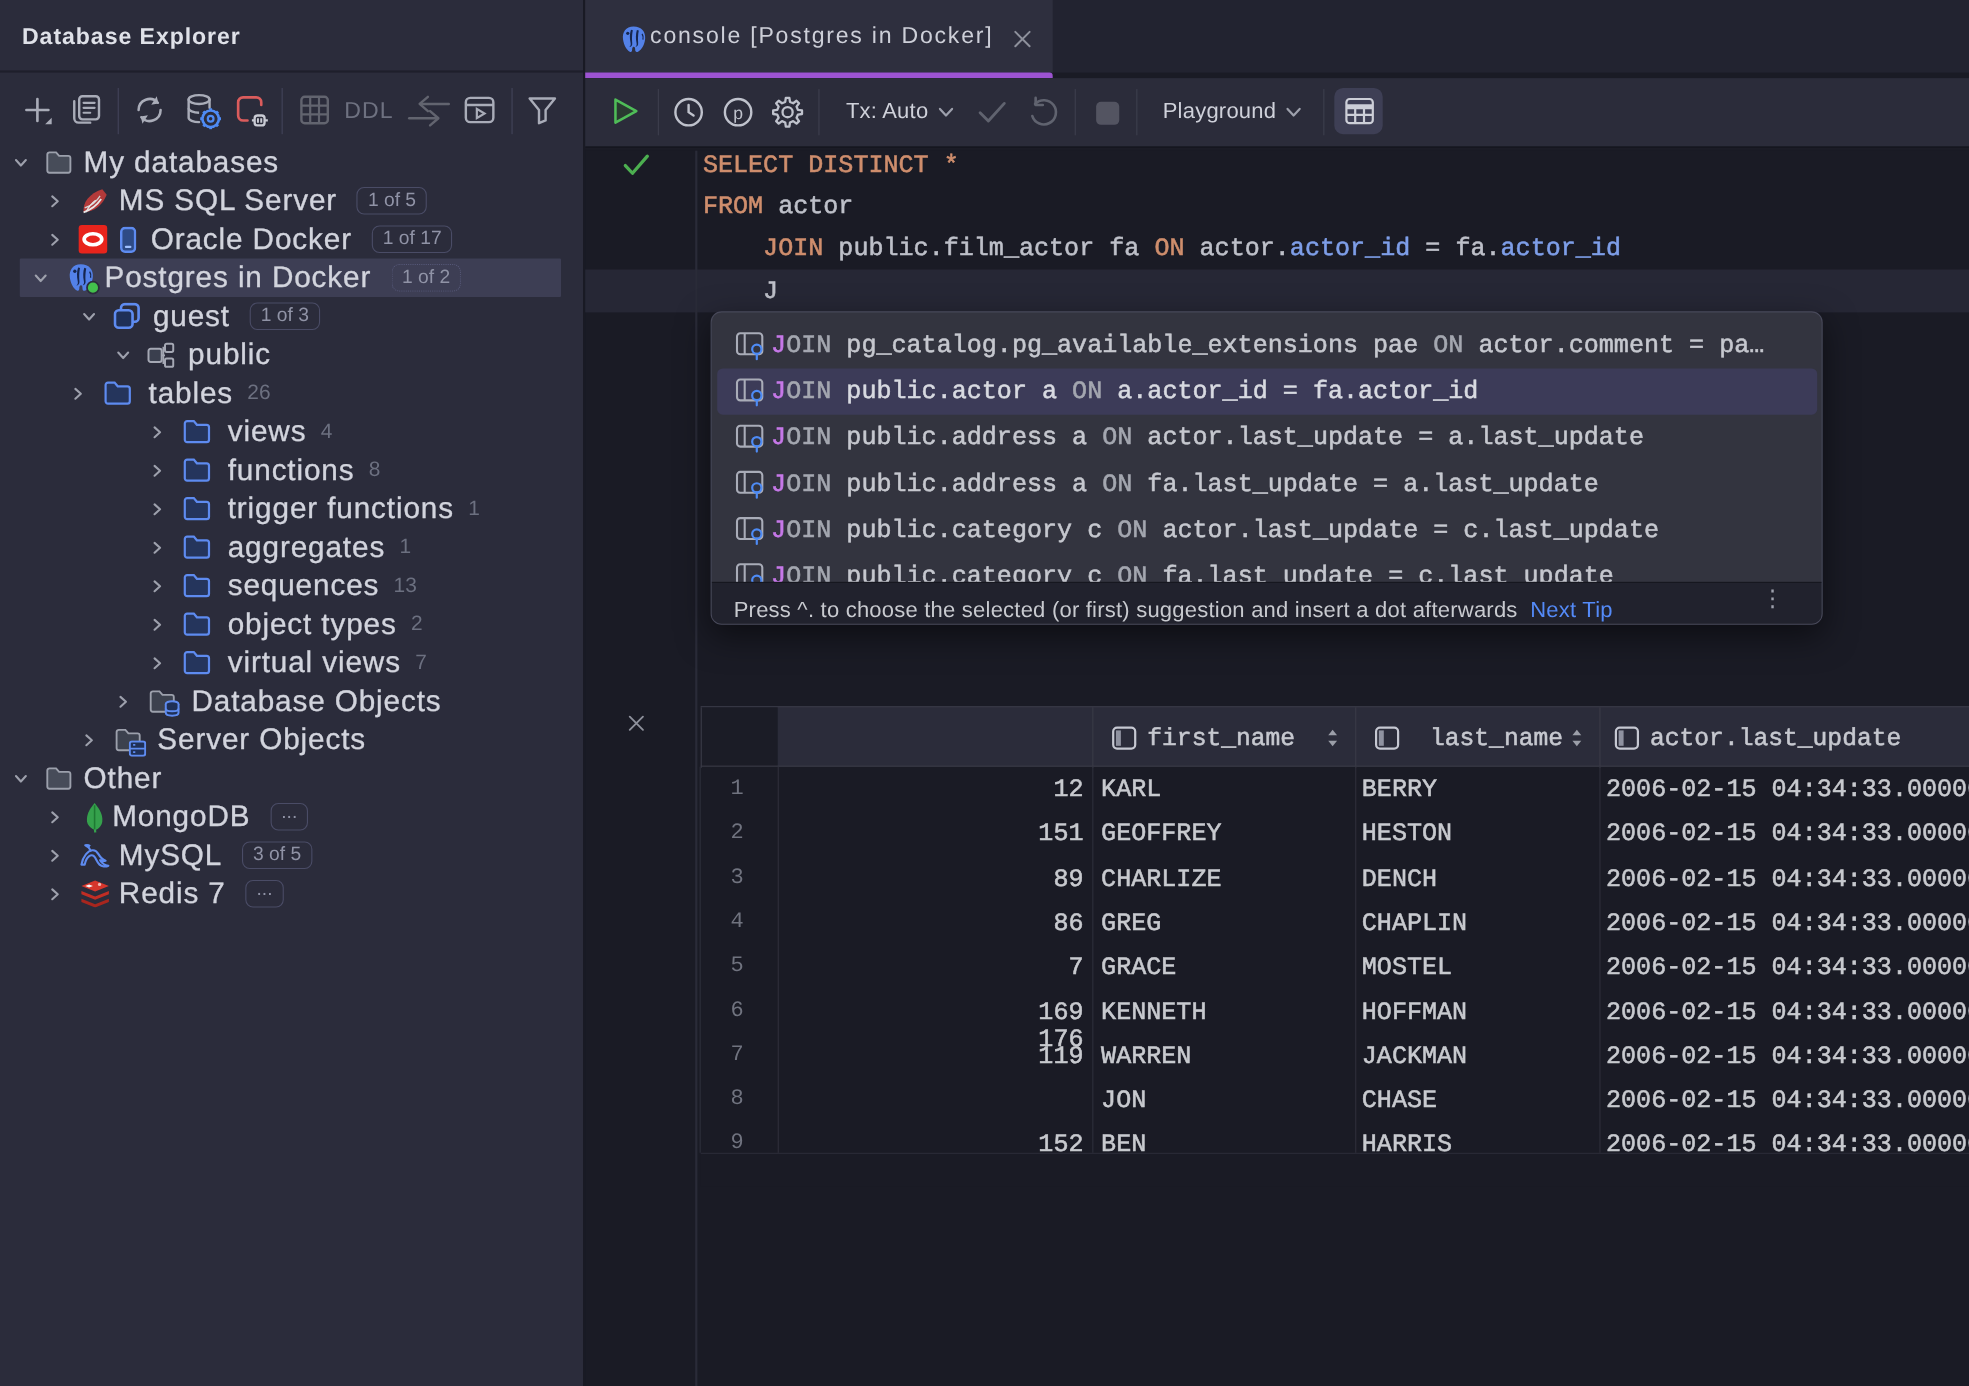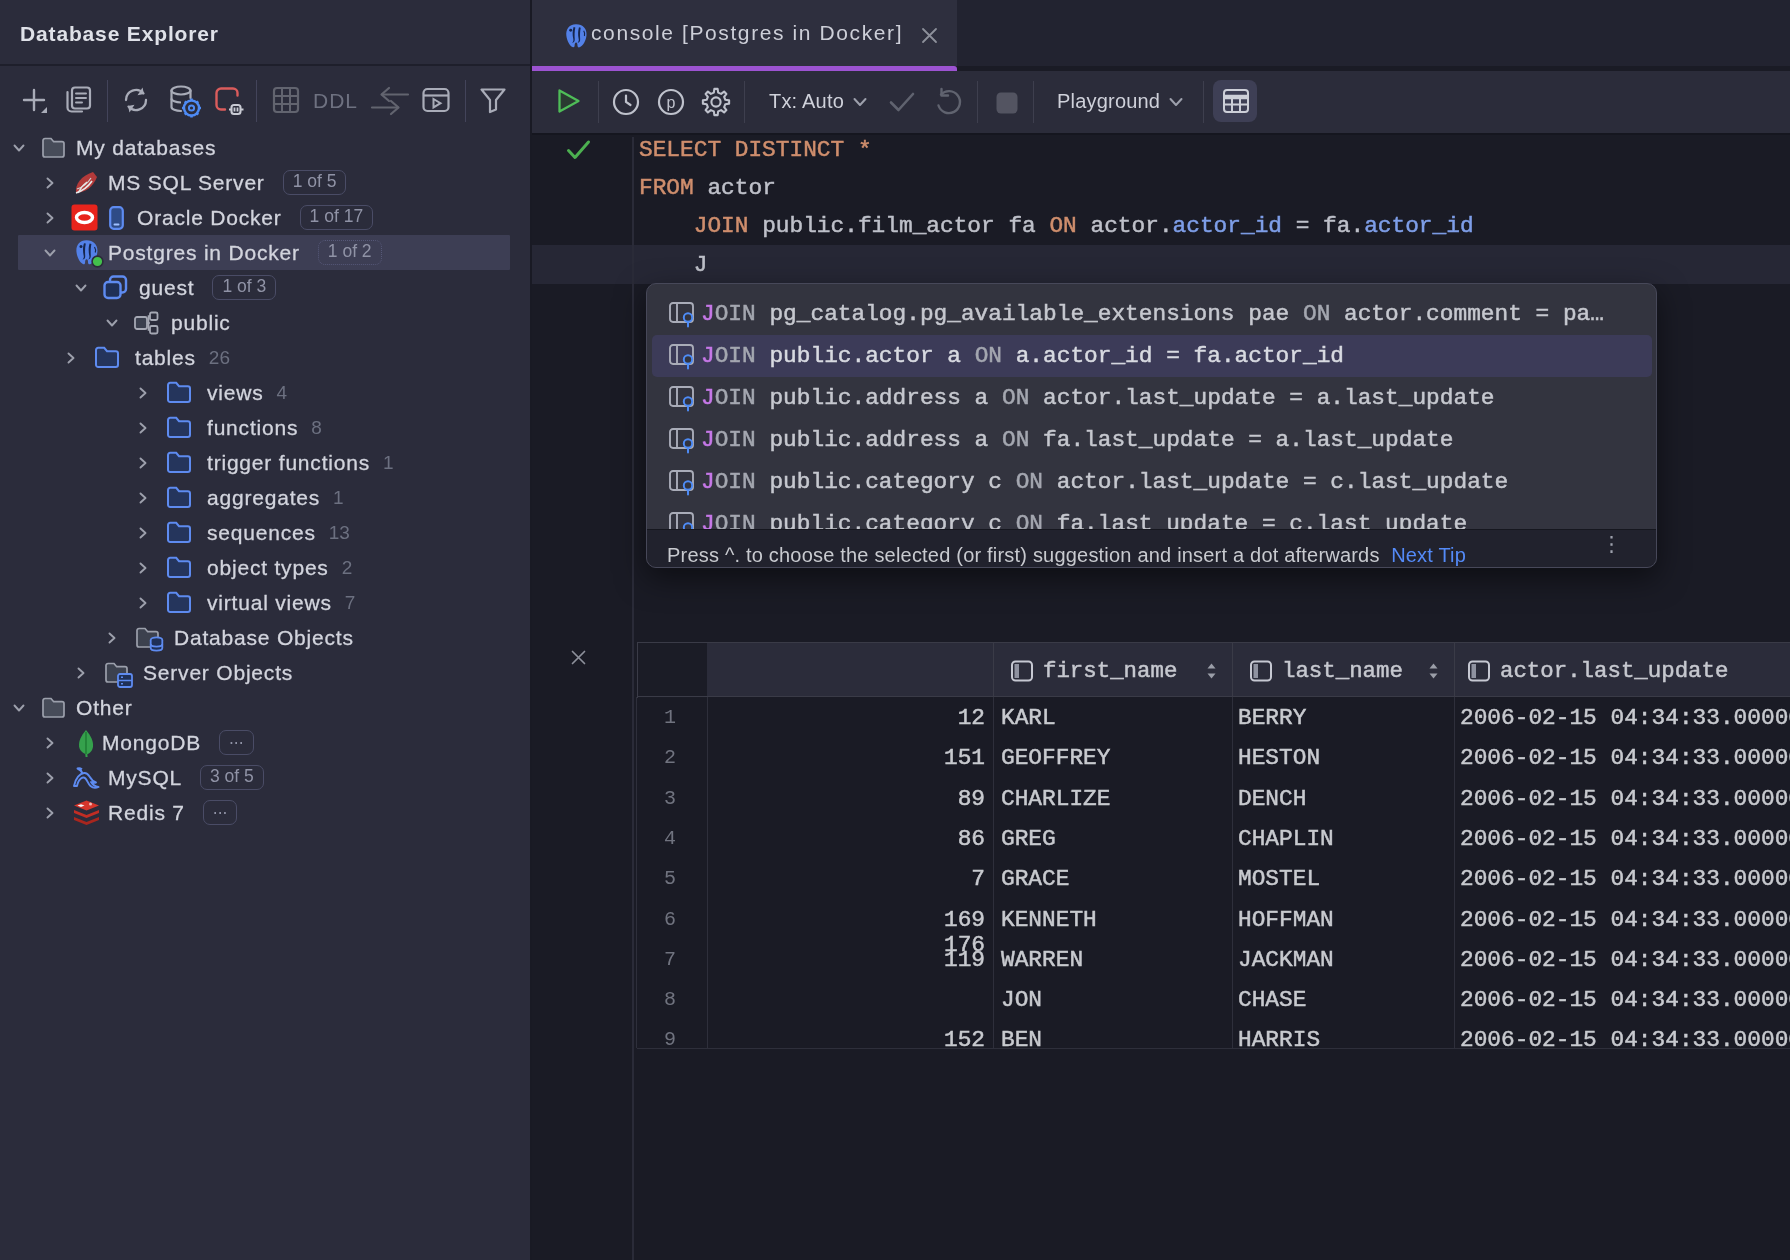--- a/index.html
+++ b/index.html
@@ -9,21 +9,21 @@
   
   #sidebar { left:0; top:0; width:530px; height:1260px; background:#2B2C3B; }
   #sb-header { left:0; top:0; width:530px; height:66px; border-bottom:2px solid #1E1F2B; }
   #sb-title { left:20px; top:22px; font-size:21px; font-weight:700; color:#DFE1E8; letter-spacing:.85px; }
   .sep-v { position:absolute; width:1px; background:#43445A; }
   .tb-ic { position:absolute; }
   
   .row { position:absolute; left:0; width:530px; height:35px; display:flex; align-items:center; }
   .row .chev { width:14px; height:14px; flex:none; display:flex; align-items:center; justify-content:center; }
   .row .ic { flex:none; display:flex; align-items:center; justify-content:center; }
-  .row .lbl { color:#D2D4DD; font-size:21px; letter-spacing:.8px; white-space:pre; -webkit-text-stroke:0.3px currentColor; }
+  .row .lbl { color:#D2D4DD; font-size:27px; letter-spacing:.8px; white-space:pre; -webkit-text-stroke:0.3px currentColor; }
   .row .cnt { color:#6C7080; font-size:19px; margin-left:13px; }
   .badge { margin-left:18px; height:25px; border:1.5px solid #4A4C66; border-radius:7px; color:#9093A6; font-size:17.5px; display:flex; align-items:center; padding:0 9px 2px 9px; }
   .badge.dot { border-style:dotted; border-color:#565878; }
   #row-sel { position:absolute; left:18px; top:235px; width:492px; height:35px; background:#3D3E54; border-radius:1px; }
   
   #tabstrip { left:532px; top:0; width:1258px; height:66px; background:#222330; }
   #tab-act { left:532px; top:0; width:425px; height:66px; background:#2E2F3E; }
   #tab-under { left:532px; top:66px; width:425px; height:5px; background:#9C53D1; border-radius:0 3px 0 0; }
   #tab-txt { left:591px; top:0; height:66px; display:flex; align-items:center; color:#CDCFD8; font-size:21px; letter-spacing:1.6px; }
   #toolbar { left:532px; top:71px; width:1258px; height:64px; background:#2B2C3A; border-bottom:2px solid #15161F; }
@@ -175,21 +175,21 @@
     <span class="ic" style="width:16px;margin-left:10px">
         <svg width="15" height="24" viewBox="0 0 15 24">
           <rect x="1.2" y="1.2" width="12.6" height="21.6" rx="3.5" fill="#2E4B86" stroke="#5E8BF0" stroke-width="2.2"></rect>
           <path d="M5.5 18.5 h4" stroke="#9FC0FF" stroke-width="2" stroke-linecap="round"></path>
         </svg>
       </span>
     <span class="lbl" style="margin-left:13px">Oracle Docker</span>
     <span class="badge">1 of 17</span>
   </div>
 
-  <div class="row" style="top:235px;padding-left:43px">
+  <div class="row" style="top:235px;padding-left:30px">
     <span class="chev">
         <svg width="14" height="14" viewBox="0 0 14 14">
           <path d="M2.5 4.5 L7 9.5 L11.5 4.5" stroke="#9DA0AC" stroke-width="1.9" fill="none" stroke-linecap="round" stroke-linejoin="round"></path>
         </svg>
       </span>
     <span class="ic" style="width:28px;margin-left:15px;position:relative">
         <svg width="27" height="27" viewBox="0 0 27 27">
           <path d="M13.5 1.2 C6 1.2 2.7 6.8 3.5 13.2 C4.2 18.5 6.8 23.4 9.9 25 C11.5 25.8 12.1 24.6 12.1 23.2 C12.1 21.8 12.5 20.3 13.6 20.3 C14.8 20.3 15 21.8 15 23.2 C15 24.8 15.9 25.9 17.7 25 C21.2 23.2 23.9 18.3 24.4 12.8 C25 6.2 20.9 1.2 13.5 1.2 Z" fill="#5381E8"></path>
           <path d="M11 4.2 C9.8 7.5 9.7 12.5 10.6 16.2 C11.1 18.3 10.7 19.7 9.4 20.5 C11.3 20.4 12.4 19 12.2 16.6 C12 14 11.8 8.8 12.8 4.6 Z" fill="#16264E"></path>
           <path d="M16.6 4.4 C15.5 7.7 15.4 12.6 16.2 16.2 C16.7 18.2 16.3 19.6 15.1 20.4 C17 20.3 18 18.9 17.8 16.5 C17.6 14 17.5 9 18.4 5 Z" fill="#16264E"></path>
@@ -547,21 +547,21 @@
           </svg>
         </span>
       </div>
     <div class="hcell" style="left:595px;width:222px">
         <span style="flex:none;margin-left:16px;display:flex;align-items:center">
           <svg width="24" height="24" viewBox="0 0 24 24">
             <rect x="2" y="2.5" width="20" height="19" rx="3.5" stroke="#C6C8D2" stroke-width="2" fill="none"></rect>
             <rect x="4.5" y="5" width="4.5" height="14" fill="#8F92A0"></rect>
           </svg>
         </span>
-        <span class="hlbl" style="margin-left:9px">last_name</span>
+        <span class="hlbl" style="margin-left:27px">last_name</span>
         <span style="flex:none;margin-left:auto;margin-right:14px;display:flex;align-items:center">
           <svg width="13" height="22" viewBox="0 0 13 22">
             <path d="M6.5 3.5 L10.5 8.5 H2.5 Z" fill="#9B9EA8"></path>
             <path d="M6.5 18.5 L2.5 13.5 H10.5 Z" fill="#9B9EA8"></path>
           </svg>
         </span>
       </div>
     <div class="hcell" style="left:817px;width:336px">
         <span style="flex:none;margin-left:12px;display:flex;align-items:center">
           <svg width="24" height="24" viewBox="0 0 24 24">

